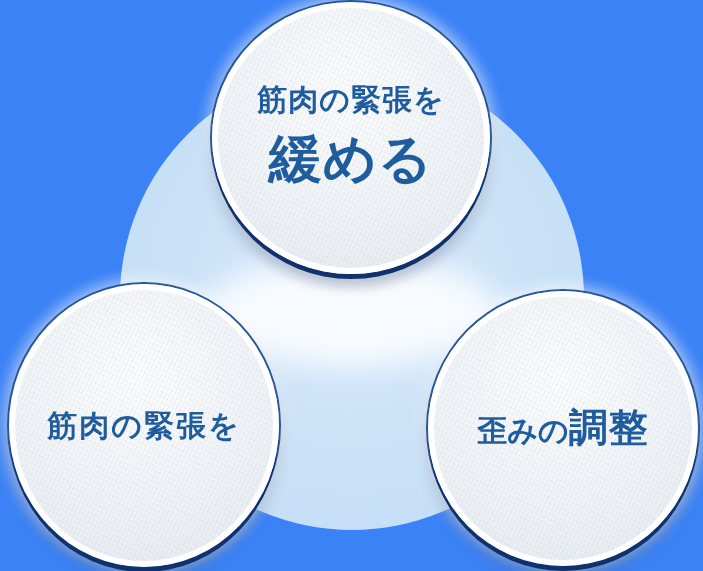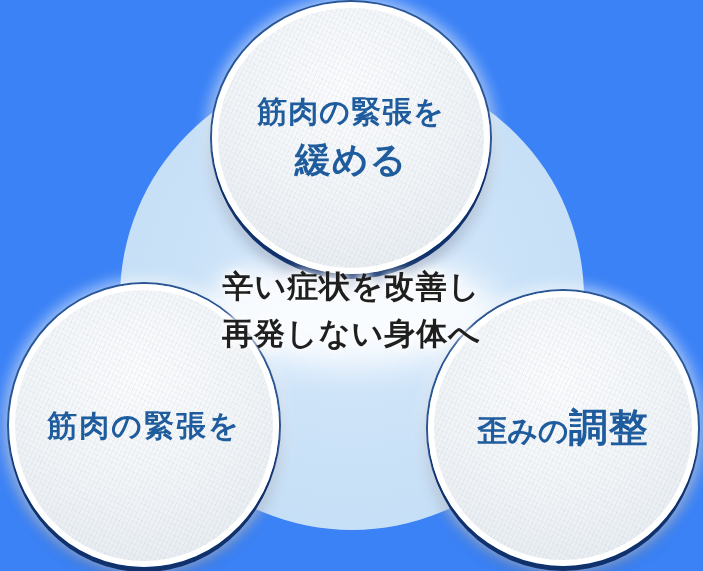--- a/index.html
+++ b/index.html
@@ -59,21 +59,21 @@
   .bubble-right { left: 428px; top: 291px; width: 258px; height: 263px; }
 
   .bubble-label {
     position: relative;
     z-index: 2;
     color: #1e5c9d;
     font-weight: bold;
     line-height: 1.45;
   }
   .bt-line1 { display: block; font-size: 30px; letter-spacing: 1px; }
-  .bt-line2 { display: block; font-size: 36px; letter-spacing: 1px; }
+  .bt-line2 { display: block; font-size: 53px; letter-spacing: 1px; }
   .bl-main  { font-size: 37px; letter-spacing: 1px; }
   .bl-small { font-size: 27px; }
   .bl-line2 { display: block; font-size: 30px; letter-spacing: 2px; }
   .br-small { font-size: 30px; margin-top: 8px; }
   .br-large { font-size: 39px; letter-spacing: 1px; }
 
   
   .center-glow {
     position: absolute;
     left: 202px;
@@ -125,18 +125,14 @@
   </div>
 
   <div class="bubble bubble-right">
     <div class="bubble-label">
       <span class="br-small">歪みの</span><span class="br-large">調整</span>
     </div>
   </div>
 
   <div class="center-glow"></div>
 
-  <div class="center-message">
-    <span>辛い症状を改善し</span>
-    <span>再発しない身体へ</span>
-  </div>
 
 </div>
 
 </body></html>

